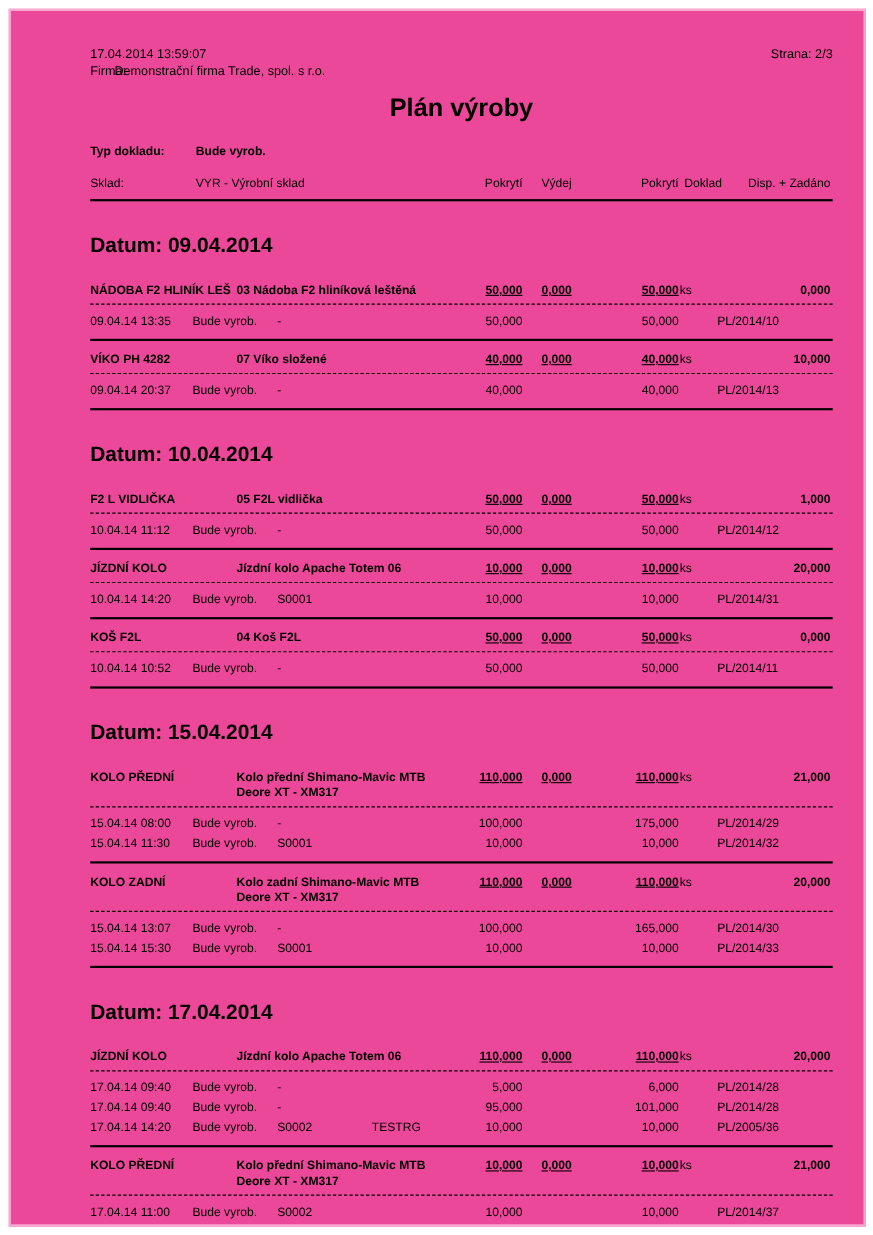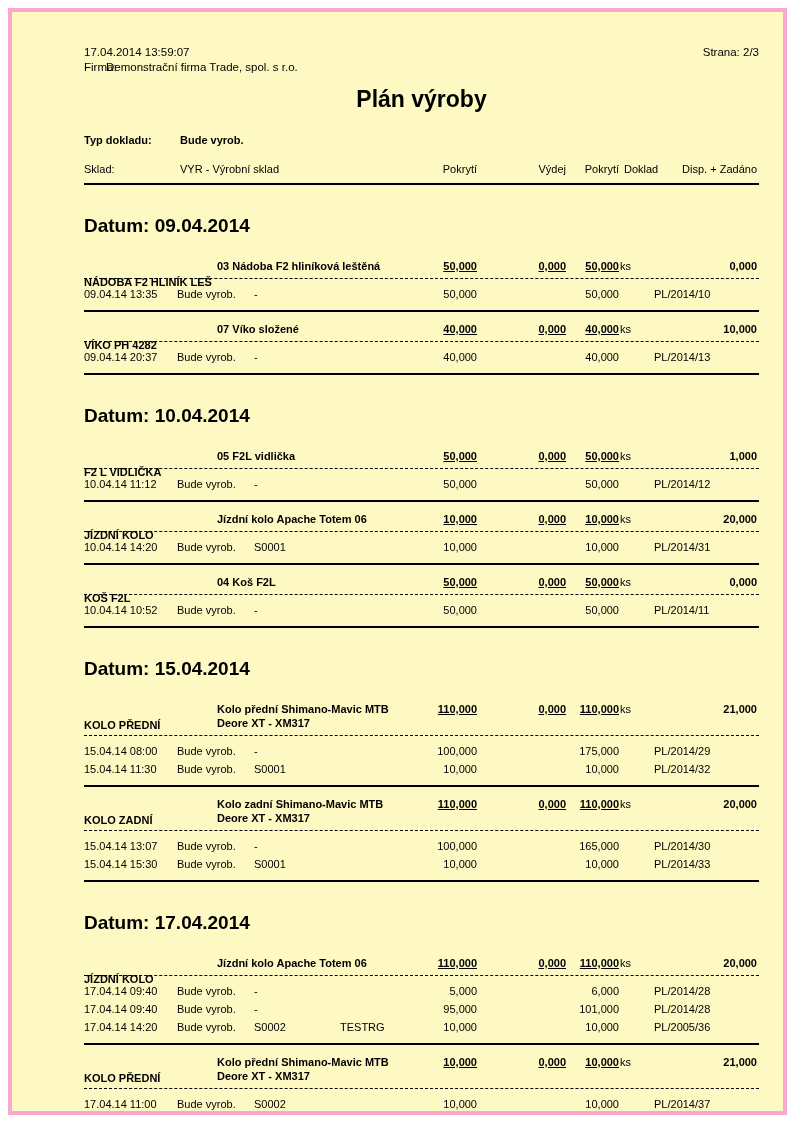--- a/index.html
+++ b/index.html
@@ -5,57 +5,57 @@
   * { box-sizing: border-box; margin: 0; padding: 0; }
   html, body { background: #ffffff; }
   body {
     width: 794px; height: 1123px; position: relative;
     font-family: "Liberation Sans", "DejaVu Sans", sans-serif;
     color: #000;
   }
   .sheet {
     position: absolute; left: 8px; top: 8px;
     width: 779px; height: 1107px;
-    border: 4px solid #f9a8d4; background: #fef9c3;
+    border: 2px solid #f9a8d4; background: #ec4899;
     overflow: hidden;
   }
   .content { position: absolute; left: 72px; top: 34px; width: 675px; }
 
   .meta-row { display: flex; justify-content: space-between; font-size: 11.5px; }
   .firma-row { margin-top: 3px; font-size: 11.5px; }
   .firma-row .lbl { display: inline-block; width: 22px; }
 
   .report-title { font-size: 23px; font-weight: bold; text-align: center; margin: 13px 0 21px; }
 
   .doctype-row { font-size: 11px; font-weight: bold; }
   .doctype-row .lbl, .colhead-row .lbl { display: inline-block; width: 96px; }
 
   .colhead-row {
     position: relative; margin-top: 17px; padding-bottom: 8px;
     border-bottom: 2px solid #000; font-size: 11px; font-weight: normal;
   }
   .cnum { position: absolute; top: 0; text-align: right; }
   .c-prijem  { left: 293px; width: 100px; }
-  .c-vydej   { left: 366px; width: 116px; }
+  .c-vydej   { left: 366px; width: 116px; text-align: center; }
   .c-pokryti { left: 435px; width: 100px; }
   .c-doklad  { left: 540px; text-align: left; }
   .c-disp    { left: 575px; width: 98px; }
 
   .section { margin-top: 30px; }
   .section-heading { font-size: 19px; font-weight: bold; }
   .items { margin-top: 12px; }
 
   .item { border-bottom: 2px solid #000; padding-bottom: 8px; }
 
   .item-head {
     position: relative; padding: 10px 0 5px;
     border-bottom: 1px dashed #000;
     font-size: 11px; font-weight: bold; line-height: 14px;
   }
-  .item-head .i-name { position: absolute; left: 0; top: 26px; width: 132px; }
+  .item-head .i-name { position: absolute; left: 0; top: 10px; width: 132px; }
   .item-head .i-desc { display: block; margin-left: 133px; width: 192px; }
   .item-head .cnum   { top: 10px; }
   .item-head .i-unit { position: absolute; left: 536px; top: 10px; font-weight: normal; }
   .u { text-decoration: underline; }
 
   .details { padding-top: 5px; }
   .d-row { position: relative; height: 18px; font-size: 11px; }
   .d-row span { position: absolute; top: 4px; white-space: nowrap; }
   .d-date   { left: 0; }
   .d-status { left: 93px; }

